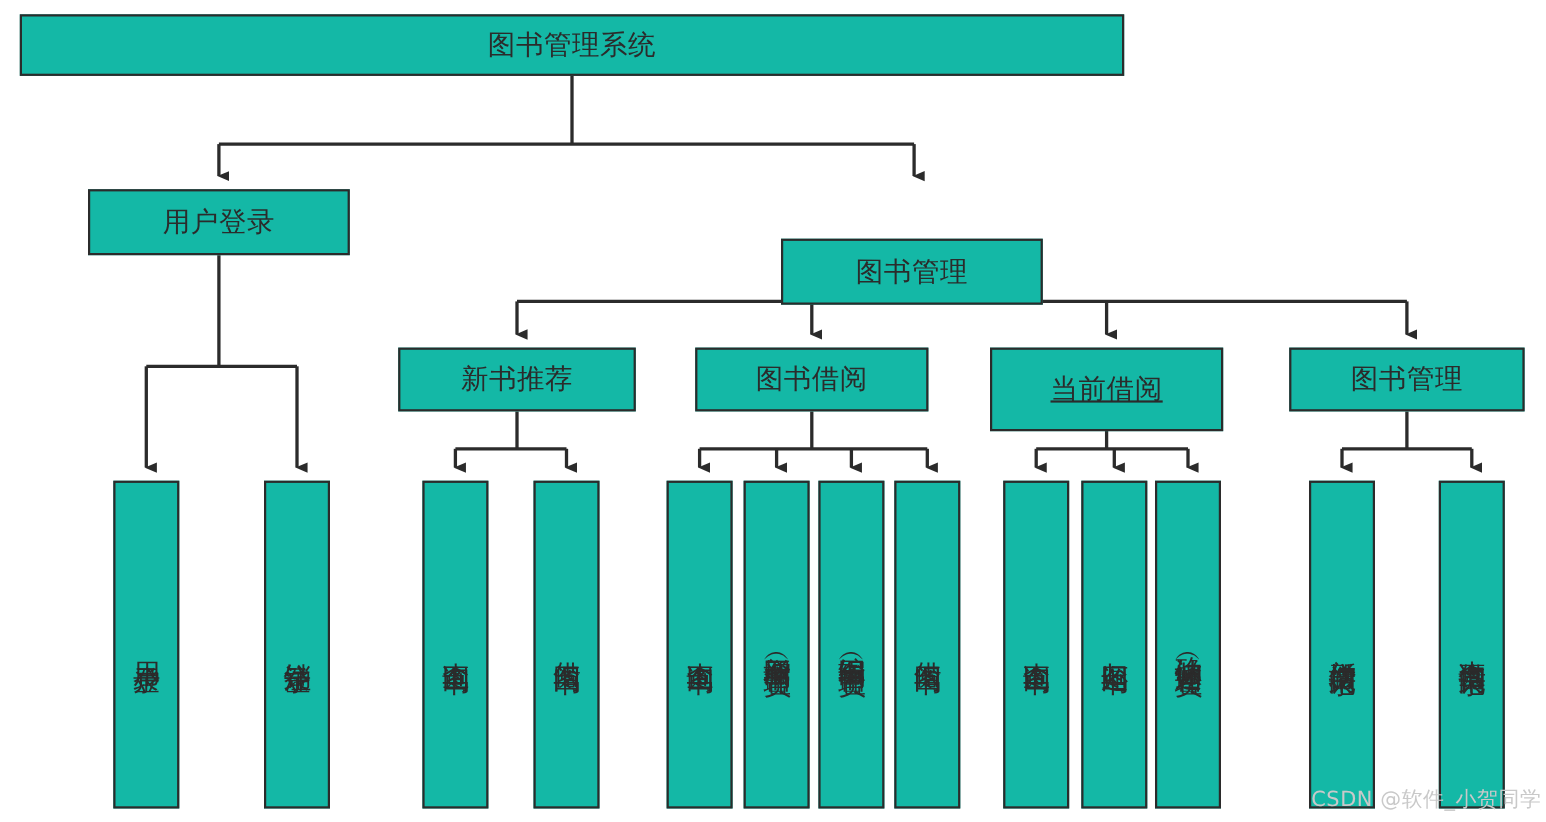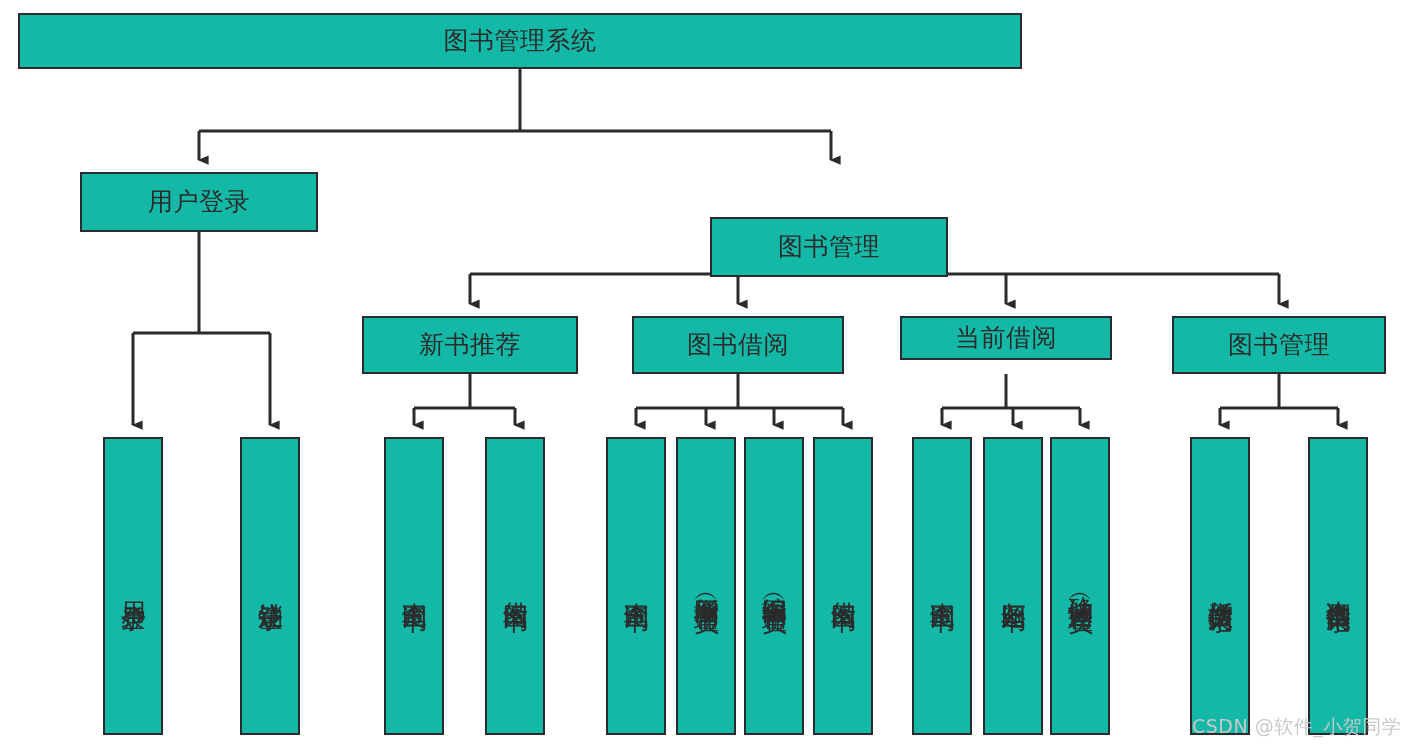--- a/index.html
+++ b/index.html
@@ -126,21 +126,21 @@
   <div class="node" id="node-l1-1" style="left: 710px; top: 172px; width: 238px; height: 60px; margin-top: 45px;">
     <span class="label">图书管理</span>
   </div>
 
   <div class="node" id="node-l2-0" style="left: 362px; top: 316px; width: 216px; height: 58px;">
     <span class="label">新书推荐</span>
   </div>
   <div class="node" id="node-l2-1" style="left: 632px; top: 316px; width: 212px; height: 58px;">
     <span class="label">图书借阅</span>
   </div>
-  <div class="node" id="node-l2-2" style="left: 900px; top: 316px; width: 212px; height: 44px;">
+  <div class="node" id="node-l2-2" style="left: 900px; top: 316px; width: 212px; height: 76px; text-decoration: underline;">
     <span class="label">当前借阅</span>
   </div>
   <div class="node" id="node-l2-3" style="left: 1172px; top: 316px; width: 214px; height: 58px;">
     <span class="label">图书管理</span>
   </div>
 
   <div class="node vertical" id="node-leaf-0" style="left: 103px; top: 437px; width: 60px; height: 298px;">
     <span class="label">用户登录</span>
   </div>
   <div class="node vertical" id="node-leaf-1" style="left: 240px; top: 437px; width: 60px; height: 298px;">

